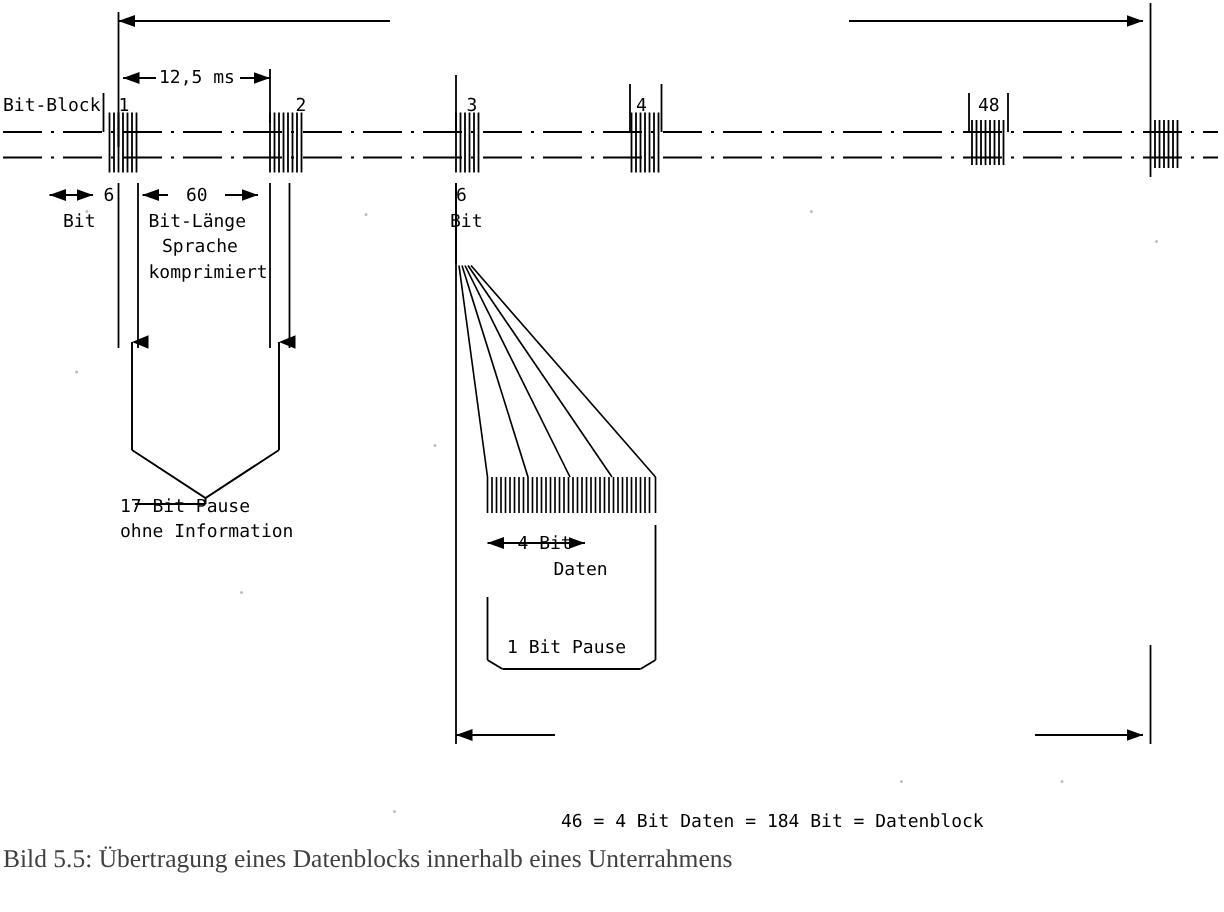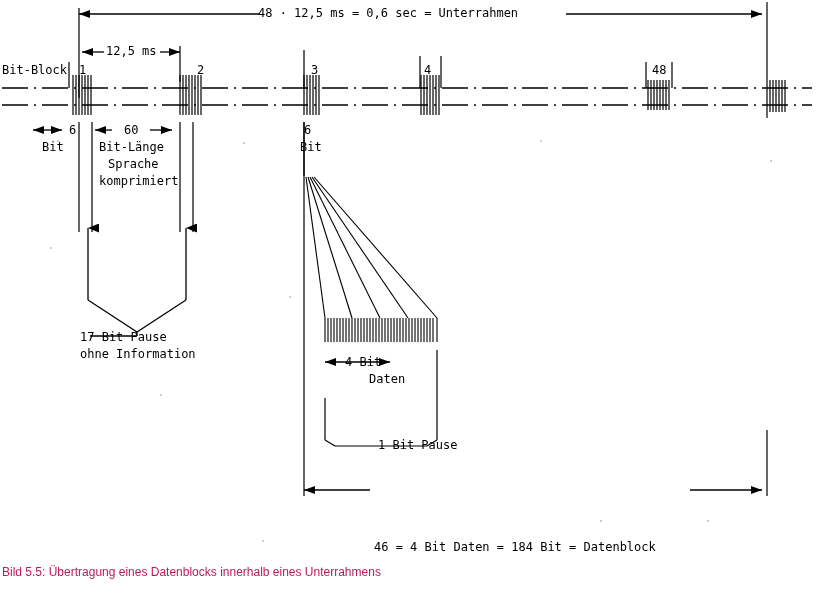--- a/index.html
+++ b/index.html
@@ -33,25 +33,25 @@
     position: absolute;
     font-family: "DejaVu Sans Mono", monospace;
     font-size: 12px;
     line-height: 14px;
     white-space: pre;
     color: #000;
     letter-spacing: 0px;
   }
   .cap {
     position: absolute;
-    font-family: Liberation Sans, sans-serif;
-    font-size: 12px;
+    font-family: Liberation Serif, serif;
+    font-size: 17px;
     line-height: 19px;
     white-space: pre;
-    color: #be185d;
+    color: #404040;
   }
   .noise {
     position: absolute;
     width: 2px;
     height: 2px;
     background: #bdbdbd;
     border-radius: 50%;
   }
 </style>
 </head>
@@ -242,21 +242,20 @@
     </g>
 
     <g>
       <line x1="304" y1="490" x2="370" y2="490" stroke="#000" stroke-width="1.3" marker-start="url(#arrL)"></line>
       <line x1="690" y1="490" x2="762" y2="490" stroke="#000" stroke-width="1.3" marker-end="url(#arrR)"></line>
       <line x1="304" y1="122" x2="304" y2="496" stroke="#000" stroke-width="1.2" stroke-dasharray="0"></line>
       <line x1="767" y1="430" x2="767" y2="496" stroke="#000" stroke-width="1.2"></line>
     </g>
   </svg>
 
-  <div class="lbl" style="left:258px; top:6px;">48 · 12,5 ms = 0,6 sec = Unterrahmen</div>
   <div class="lbl" style="left:106px; top:44px;">12,5 ms</div>
   <div class="lbl" style="left:2px; top:63px;">Bit-Block</div>
 
   <div class="lbl" style="left:79px; top:63px;">1</div>
   <div class="lbl" style="left:197px; top:63px;">2</div>
   <div class="lbl" style="left:311px; top:63px;">3</div>
   <div class="lbl" style="left:424px; top:63px;">4</div>
   <div class="lbl" style="left:652px; top:63px;">48</div>
 
   <div class="lbl" style="left:69px; top:123px;">6</div>
@@ -269,21 +268,21 @@
 
   <div class="lbl" style="left:80px; top:330px;">17 Bit Pause</div>
   <div class="lbl" style="left:80px; top:347px;">ohne Information</div>
 
   <div class="lbl" style="left:304px; top:123px;">6</div>
   <div class="lbl" style="left:300px; top:140px;">Bit</div>
 
   <div class="lbl" style="left:345px; top:355px;">4 Bit</div>
   <div class="lbl" style="left:345px; top:372px;padding-left:24px;">Daten</div>
 
-  <div class="lbl" style="left:338px; top:438px;margin-left:40px;">1 Bit Pause</div>
+  <div class="lbl" style="left:338px; top:424px;">1 Bit Pause</div>
 
   <div class="lbl" style="left:374px; top:499px;margin-top:41px;">46 = 4 Bit Daten = 184 Bit = Datenblock</div>
 
   <div class="cap" style="left:2px; top:563px;">Bild 5.5: Übertragung eines Datenblocks innerhalb eines Unterrahmens</div>
 
   <div class="noise" style="left:57px; top:140px;"></div>
   <div class="noise" style="left:243px; top:142px;"></div>
   <div class="noise" style="left:289px; top:296px;"></div>
   <div class="noise" style="left:160px; top:394px;"></div>
   <div class="noise" style="left:540px; top:140px;"></div>

